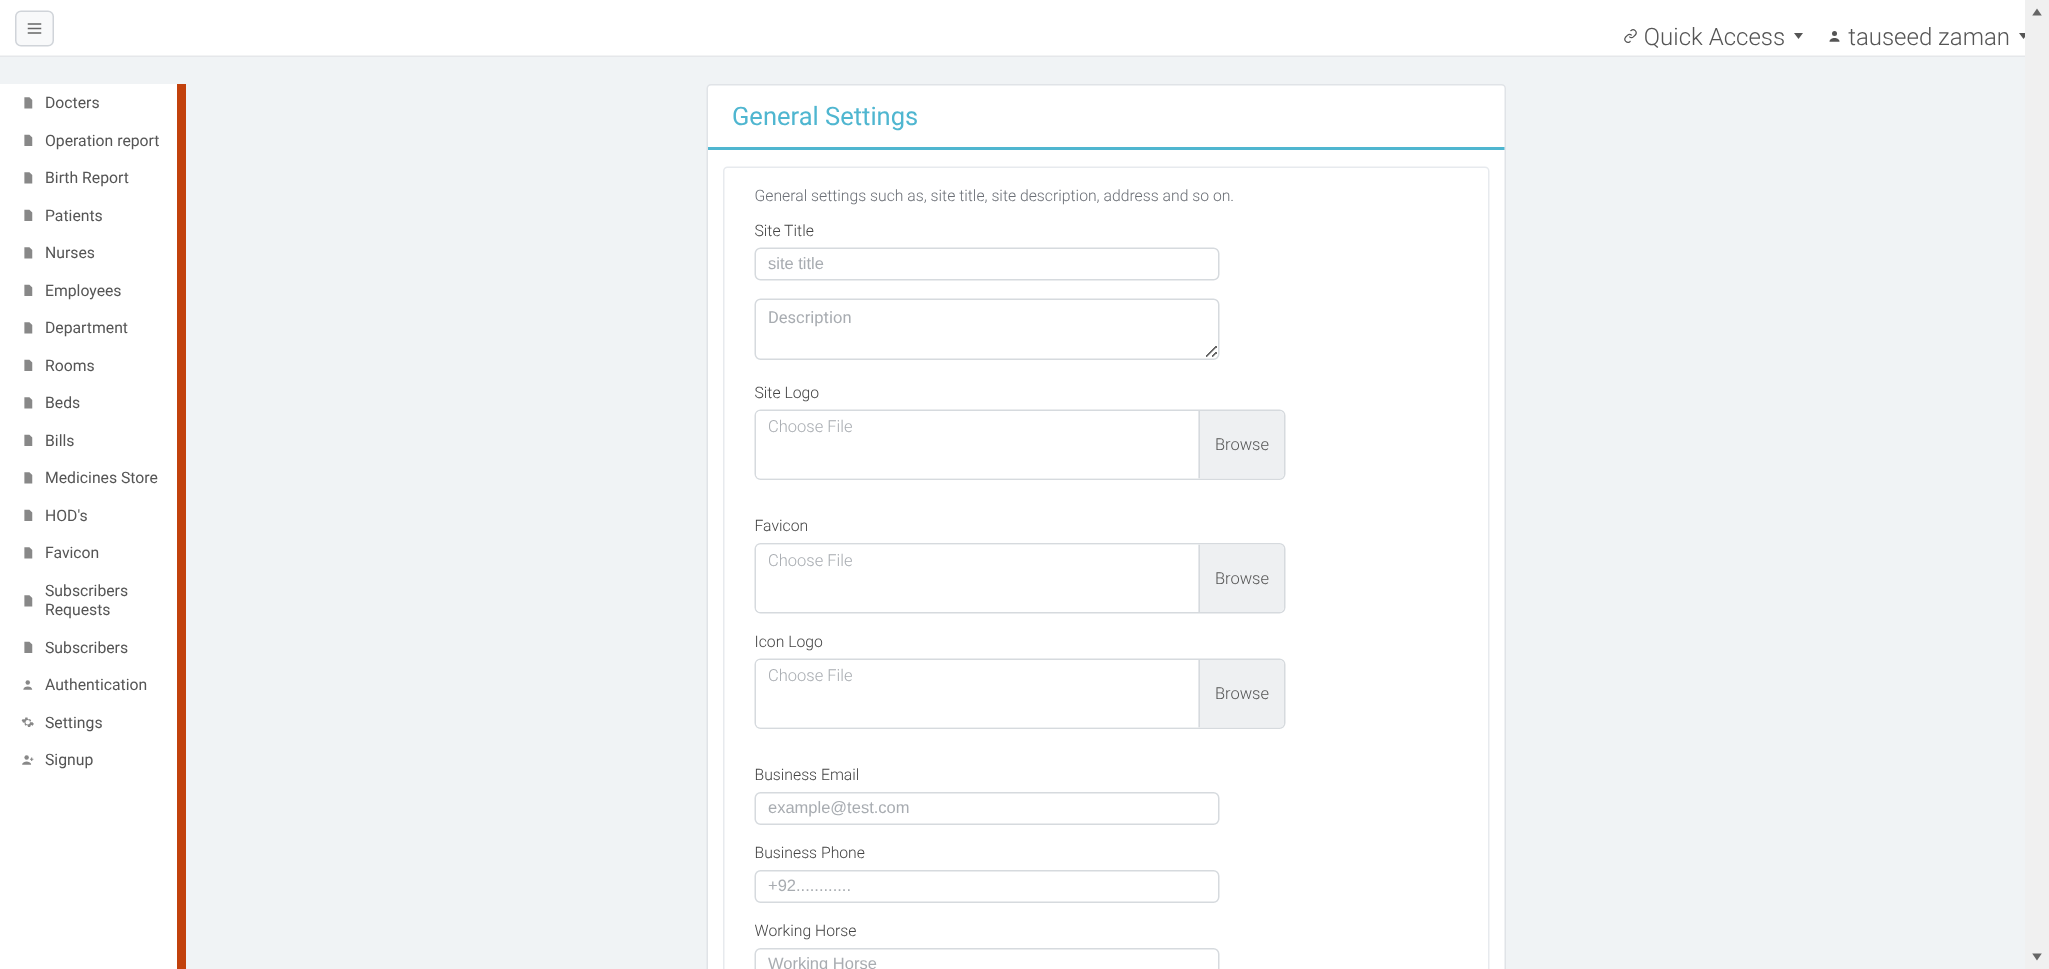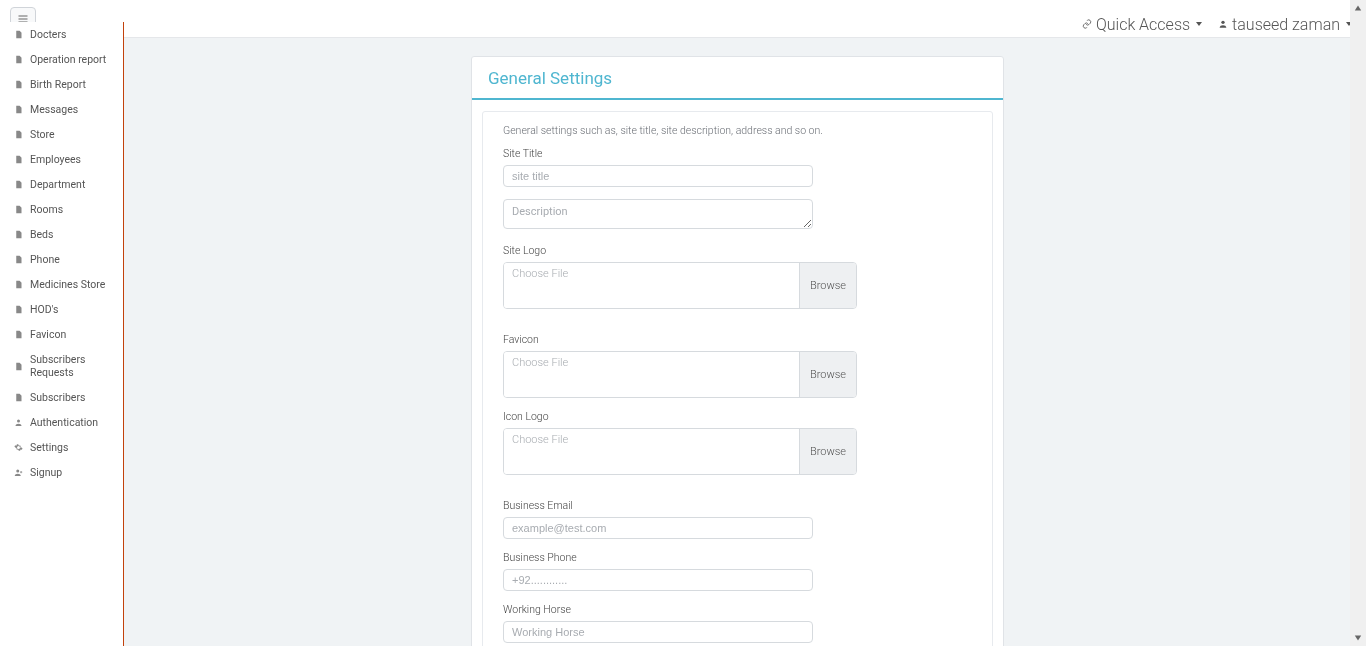--- a/index.html
+++ b/index.html
@@ -35,24 +35,24 @@
   color: #666;
 }
 .menu-toggle svg { width: 12px; height: 12px; }
 .topbar-right { display: flex; gap: 16px; align-items: center; color: #555; font-size: 16px; margin-top: 11px; }
 .topbar-link { display: flex; align-items: center; gap: 4px; cursor: pointer; }
 .topbar-link svg { width: 10px; height: 10px; }
 .caret { width: 0; height: 0; border-left: 3px solid transparent; border-right: 3px solid transparent; border-top: 4px solid #555; margin-left: 2px; }
 
 .sidebar {
   position: absolute;
-  top: 22px; left: 0; bottom: 0;
+  top: 56px; left: 0; bottom: 0;
   width: 124px;
   background: #fff;
-  border-right: 1px solid #c2410c;
+  border-right: 6px solid #c2410c;
   overflow-y: auto;
 }
 .sidebar-item {
   display: flex;
   align-items: center;
   gap: 7px;
   padding: 6px 10px 6px 14px;
   cursor: pointer;
   color: #555;
   font-size: 10.5px;
@@ -104,21 +104,21 @@
   width: 310px;
   border: 1px solid #d6dade;
   border-radius: 4px;
   padding: 5px 8px;
   font-size: 11px;
   color: #555;
   background: #fff;
 }
 .form-control { height: 22px; }
 .form-control::placeholder, .form-textarea::placeholder { color: #a8acb1; }
-.form-textarea { height: 30px; resize: vertical; font-family: inherit; }
+.form-textarea { height: 41px; resize: vertical; font-family: inherit; }
 .file-wrap {
   width: 354px;
   display: flex;
   border: 1px solid #d6dade;
   border-radius: 4px;
   overflow: hidden;
 }
 .file-text {
   flex: 1;
   padding: 4px 8px;
@@ -211,29 +211,29 @@
         </svg>
       </span>
       <span>Birth Report</span>
     </div>
   <div class="sidebar-item">
       <span class="sb-icon">
         <svg viewBox="0 0 24 24" fill="currentColor">
           <path d="M6 2h9l5 5v15H6z"></path>
         </svg>
       </span>
-      <span>Messages</span>
-    </div>
-  <div class="sidebar-item">
-      <span class="sb-icon">
-        <svg viewBox="0 0 24 24" fill="currentColor">
-          <path d="M6 2h9l5 5v15H6z"></path>
-        </svg>
-      </span>
-      <span>Store</span>
+      <span>Patients</span>
+    </div>
+  <div class="sidebar-item">
+      <span class="sb-icon">
+        <svg viewBox="0 0 24 24" fill="currentColor">
+          <path d="M6 2h9l5 5v15H6z"></path>
+        </svg>
+      </span>
+      <span>Nurses</span>
     </div>
   <div class="sidebar-item">
       <span class="sb-icon">
         <svg viewBox="0 0 24 24" fill="currentColor">
           <path d="M6 2h9l5 5v15H6z"></path>
         </svg>
       </span>
       <span>Employees</span>
     </div>
   <div class="sidebar-item">
@@ -259,21 +259,21 @@
         </svg>
       </span>
       <span>Beds</span>
     </div>
   <div class="sidebar-item">
       <span class="sb-icon">
         <svg viewBox="0 0 24 24" fill="currentColor">
           <path d="M6 2h9l5 5v15H6z"></path>
         </svg>
       </span>
-      <span>Phone</span>
+      <span>Bills</span>
     </div>
   <div class="sidebar-item">
       <span class="sb-icon">
         <svg viewBox="0 0 24 24" fill="currentColor">
           <path d="M6 2h9l5 5v15H6z"></path>
         </svg>
       </span>
       <span>Medicines Store</span>
     </div>
   <div class="sidebar-item">

